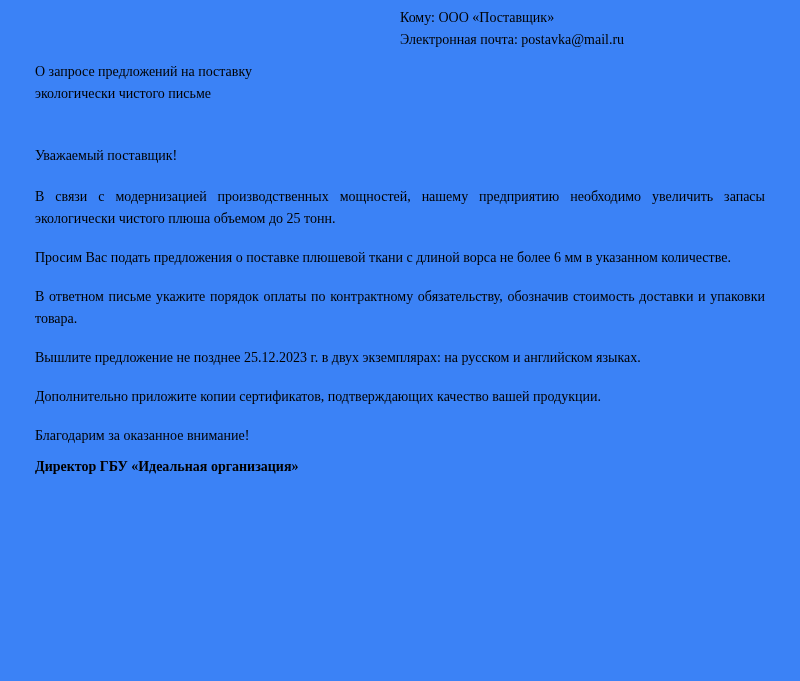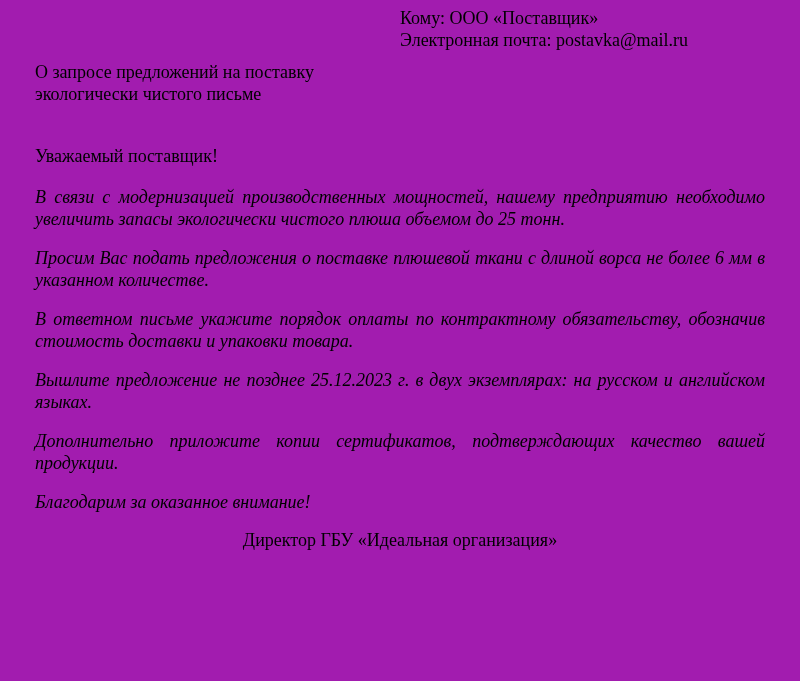--- a/index.html
+++ b/index.html
@@ -6,24 +6,24 @@
     margin: 0;
     padding: 0;
     background: #ffffff;
   }
   .page {
     position: relative;
     width: 800px;
     height: 681px;
     box-sizing: border-box;
     padding: 7px 35px 0 35px;
-    background: #a21caf;
+    background: #3b82f6;
     color: #000000;
     font-family: "Liberation Serif", "DejaVu Serif", serif;
-    font-size: 18px;
+    font-size: 14px;
     line-height: 22px;
   }
   p { margin: 0; }
   .line { display: block; }
 
   
   .header-block { margin-left: 365px; }
   .hdr-sender { margin-top: 14px; }
 
   
@@ -32,28 +32,28 @@
   
   .salutation {
     margin-top: 40px;
     text-align: left;
   }
 
   
   .body-par {
     margin-top: 17px;
     text-align: justify;
-    font-style: italic;
   }
   .body-par.first { margin-top: 19px; }
 
   
   .sig {
-    margin-top: 16px;
-    text-align: center;
+    margin-top: 9px;
+    text-align: left;
+    font-weight: bold;
   }
 </style>
 </head>
 <body>
 
 <div class="page">
 
   <div class="header-block">
     <p class="hdr hdr-recipient">
       <span class="line">Кому: ООО «Поставщик»</span>

